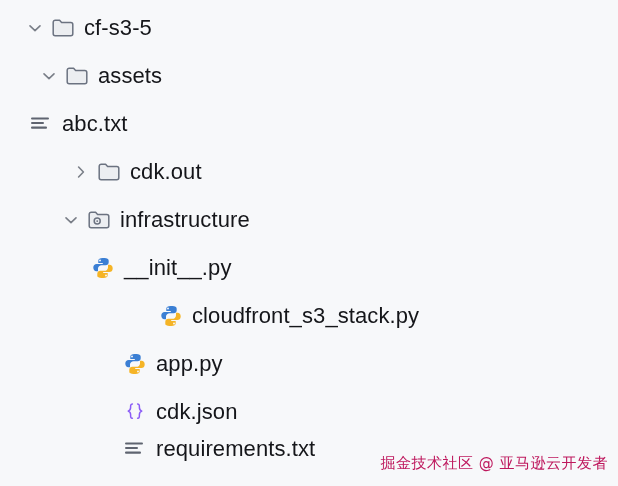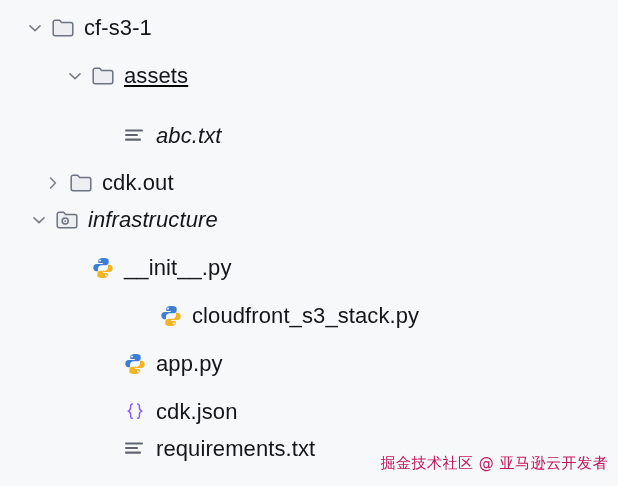--- a/index.html
+++ b/index.html
@@ -85,60 +85,60 @@
       <span class="twisty" aria-expanded="true">
         <svg width="18" height="18" viewBox="0 0 18 18">
           <path d="M4 6.8 L9 11.6 L14 6.8" fill="none" stroke="#7a7f88" stroke-width="1.6" stroke-linecap="round" stroke-linejoin="round"></path>
         </svg>
       </span>
       <span class="ficon">
         <svg width="24" height="22" viewBox="0 0 24 22">
           <path d="M2.2 5.2 a2 2 0 0 1 2-2 h4.4 l2 2.2 h9.2 a2 2 0 0 1 2 2 v9.4 a2 2 0 0 1 -2 2 h-15.6 a2 2 0 0 1 -2 -2 z" fill="#eceef1" stroke="#6b7280" stroke-width="1.5" stroke-linejoin="round"></path>
         </svg>
       </span>
-      <span class="label">cf-s3-1</span>
-    </div>
-    <div class="tree-row" style="top: 52px; padding-left: 62px; text-decoration: underline;">
+      <span class="label">cf-s3-5</span>
+    </div>
+    <div class="tree-row" style="top: 52px; padding-left: 36px;">
       <span class="twisty" aria-expanded="true">
         <svg width="18" height="18" viewBox="0 0 18 18">
           <path d="M4 6.8 L9 11.6 L14 6.8" fill="none" stroke="#7a7f88" stroke-width="1.6" stroke-linecap="round" stroke-linejoin="round"></path>
         </svg>
       </span>
       <span class="ficon">
         <svg width="24" height="22" viewBox="0 0 24 22">
           <path d="M2.2 5.2 a2 2 0 0 1 2-2 h4.4 l2 2.2 h9.2 a2 2 0 0 1 2 2 v9.4 a2 2 0 0 1 -2 2 h-15.6 a2 2 0 0 1 -2 -2 z" fill="#eceef1" stroke="#6b7280" stroke-width="1.5" stroke-linejoin="round"></path>
         </svg>
       </span>
       <span class="label">assets</span>
     </div>
-    <div class="tree-row" style="top: 112px; padding-left: 94px; font-style: italic;">
+    <div class="tree-row" style="top: 100px; ">
       <span class="twisty empty"></span>
       <span class="ficon">
         <svg width="24" height="20" viewBox="0 0 24 20">
           <rect x="2" y="3.4" width="18" height="2.1" rx="1" fill="#5f6470"></rect>
           <rect x="2" y="8.0" width="13" height="2.1" rx="1" fill="#5f6470"></rect>
           <rect x="2" y="12.6" width="16" height="2.1" rx="1" fill="#5f6470"></rect>
         </svg>
       </span>
       <span class="label">abc.txt</span>
     </div>
-    <div class="tree-row" style="top: 148px; padding-left: 40px; align-items: flex-end;">
+    <div class="tree-row" style="top: 148px; padding-left: 68px;">
       <span class="twisty" aria-expanded="false">
         <svg width="18" height="18" viewBox="0 0 18 18">
           <path d="M6.6 4 L11.4 9 L6.6 14" fill="none" stroke="#7a7f88" stroke-width="1.6" stroke-linecap="round" stroke-linejoin="round"></path>
         </svg>
       </span>
       <span class="ficon">
         <svg width="24" height="22" viewBox="0 0 24 22">
           <path d="M2.2 5.2 a2 2 0 0 1 2-2 h4.4 l2 2.2 h9.2 a2 2 0 0 1 2 2 v9.4 a2 2 0 0 1 -2 2 h-15.6 a2 2 0 0 1 -2 -2 z" fill="#eceef1" stroke="#6b7280" stroke-width="1.5" stroke-linejoin="round"></path>
         </svg>
       </span>
       <span class="label">cdk.out</span>
     </div>
-    <div class="tree-row" style="top: 196px; padding-left: 26px; font-style: italic;">
+    <div class="tree-row" style="top: 196px; padding-left: 58px;">
       <span class="twisty" aria-expanded="true">
         <svg width="18" height="18" viewBox="0 0 18 18">
           <path d="M4 6.8 L9 11.6 L14 6.8" fill="none" stroke="#7a7f88" stroke-width="1.6" stroke-linecap="round" stroke-linejoin="round"></path>
         </svg>
       </span>
       <span class="ficon">
         <svg width="24" height="22" viewBox="0 0 24 22">
           <path d="M2.2 5.2 a2 2 0 0 1 2-2 h4.4 l2 2.2 h9.2 a2 2 0 0 1 2 2 v9.4 a2 2 0 0 1 -2 2 h-15.6 a2 2 0 0 1 -2 -2 z" fill="#eceef1" stroke="#6b7280" stroke-width="1.5" stroke-linejoin="round"></path>
           <circle cx="10.2" cy="12.1" r="3.0" fill="none" stroke="#6b7280" stroke-width="1.5"></circle>
           <circle cx="10.2" cy="12.1" r="0.95" fill="#6b7280"></circle>

